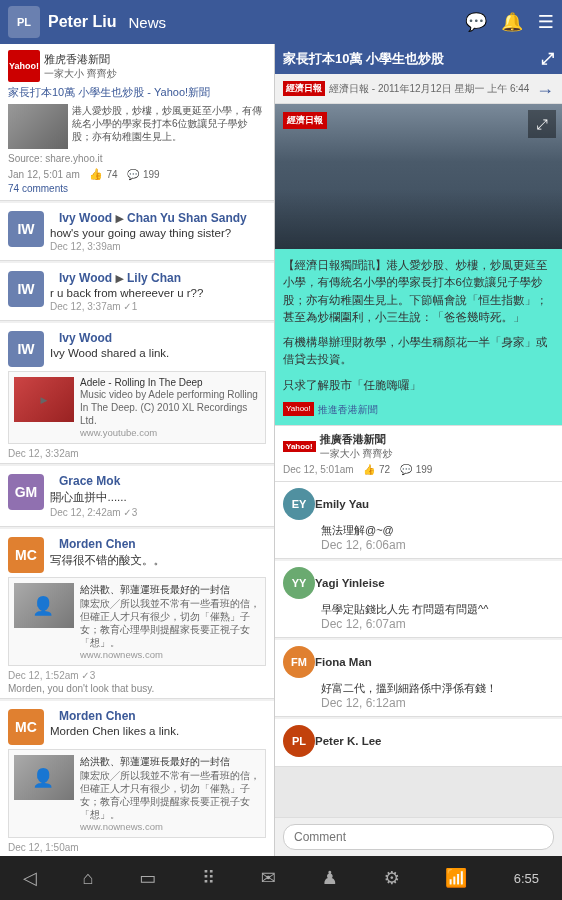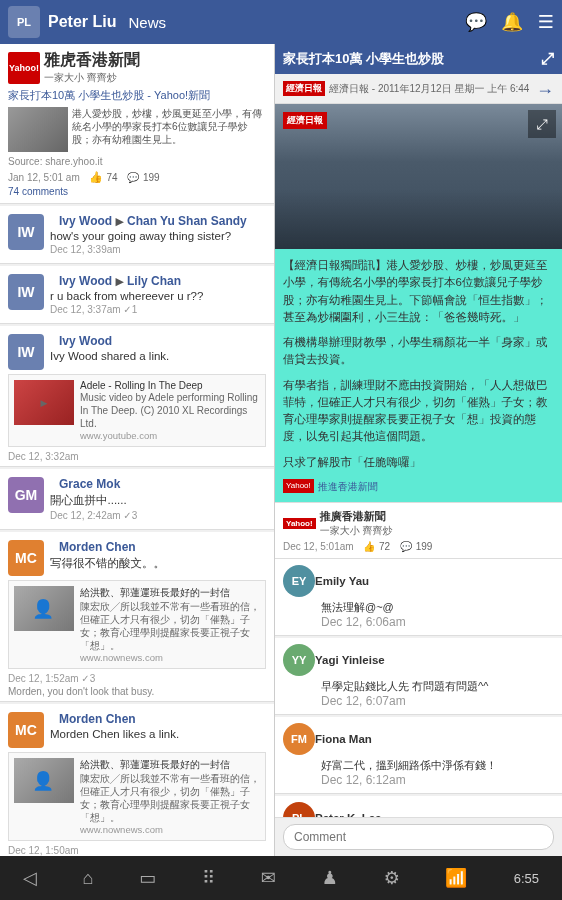--- a/index.html
+++ b/index.html
@@ -73,21 +73,21 @@
     }
     .feed-link-info { flex: 1; }
     .feed-link-title { font-size: 10px; font-weight: normal; color: #333; }
     .feed-link-desc { font-size: 10px; color: #666; line-height: 1.3; }
     .feed-link-src { font-size: 9.5px; color: #999; }
 
     
     .news-source-block {
       background: white; padding: 6px 8px; border-bottom: 1px solid #ddd; margin-bottom: 2px;
     }
-    .news-source-name { font-size: 16px; font-weight: bold; color: #333; }
+    .news-source-name { font-size: 11px; font-weight: normal; color: #333; }
     .news-headline { font-size: 11px; color: #3b5998; }
     .news-image-row { display: flex; gap: 4px; margin: 4px 0; align-items: flex-start; }
     .news-thumb { width: 60px; height: 45px; background: #aaa; flex-shrink: 0; }
     .news-desc { font-size: 10px; color: #555; line-height: 1.3; }
     .news-src-link { font-size: 10px; color: #888; }
 
     
     .stats-row {
       display: flex; align-items: center; gap: 10px; margin-top: 3px;
     }
@@ -365,21 +365,20 @@
             <div style="position:absolute;bottom:0;left:0;right:0;height:60px;background:linear-gradient(180deg,transparent,rgba(0,0,0,0.3));"></div>
             <div style="position:absolute;top:8px;left:8px;background:#cc0000;color:white;font-size:9px;padding:2px 4px;font-weight:bold;">經濟日報</div>
           </div>
         </div>
         <div class="expand-btn">⤢</div>
       </div>
 
       <div class="article-body">
         <p>【經濟日報獨聞訊】港人愛炒股、炒樓，炒風更延至小學，有傳統名小學的學家長打本6位數讓兒子學炒股；亦有幼稚園生見上。下節幅會說「恒生指數」；甚至為炒欄圍利，小三生說：「爸爸幾時死。」</p>
         <p>有機構舉辦理財教學，小學生稱顏花一半「身家」或借貸去投資。</p>
-        <p>有學者指，訓練理財不應由投資開始，「人人想做巴菲特，但確正人才只有很少，切勿「催熟」子女；教育心理學家則提醒家長要正視子女「想」投資的態度，以免引起其他這個問題。</p>
         <p>只求了解股市「任脆嗨囉」</p>
         <div style="display:flex;align-items:center;gap:4px;">
           <div style="background:#cc0000;color:white;font-size:8px;padding:1px 3px;">Yahoo!</div>
           <span style="font-size:10px;color:#3b5998;">推進香港新聞</span>
         </div>
       </div>
 
       <div style="background:white;padding:6px 8px;border-top:1px solid #ddd;border-bottom:1px solid #ddd;">
         <div style="display:flex;align-items:center;gap:4px;margin-bottom:3px;">
           <div style="background:#cc0000;color:white;font-size:8px;padding:1px 3px;font-weight:bold;">Yahoo!</div>

